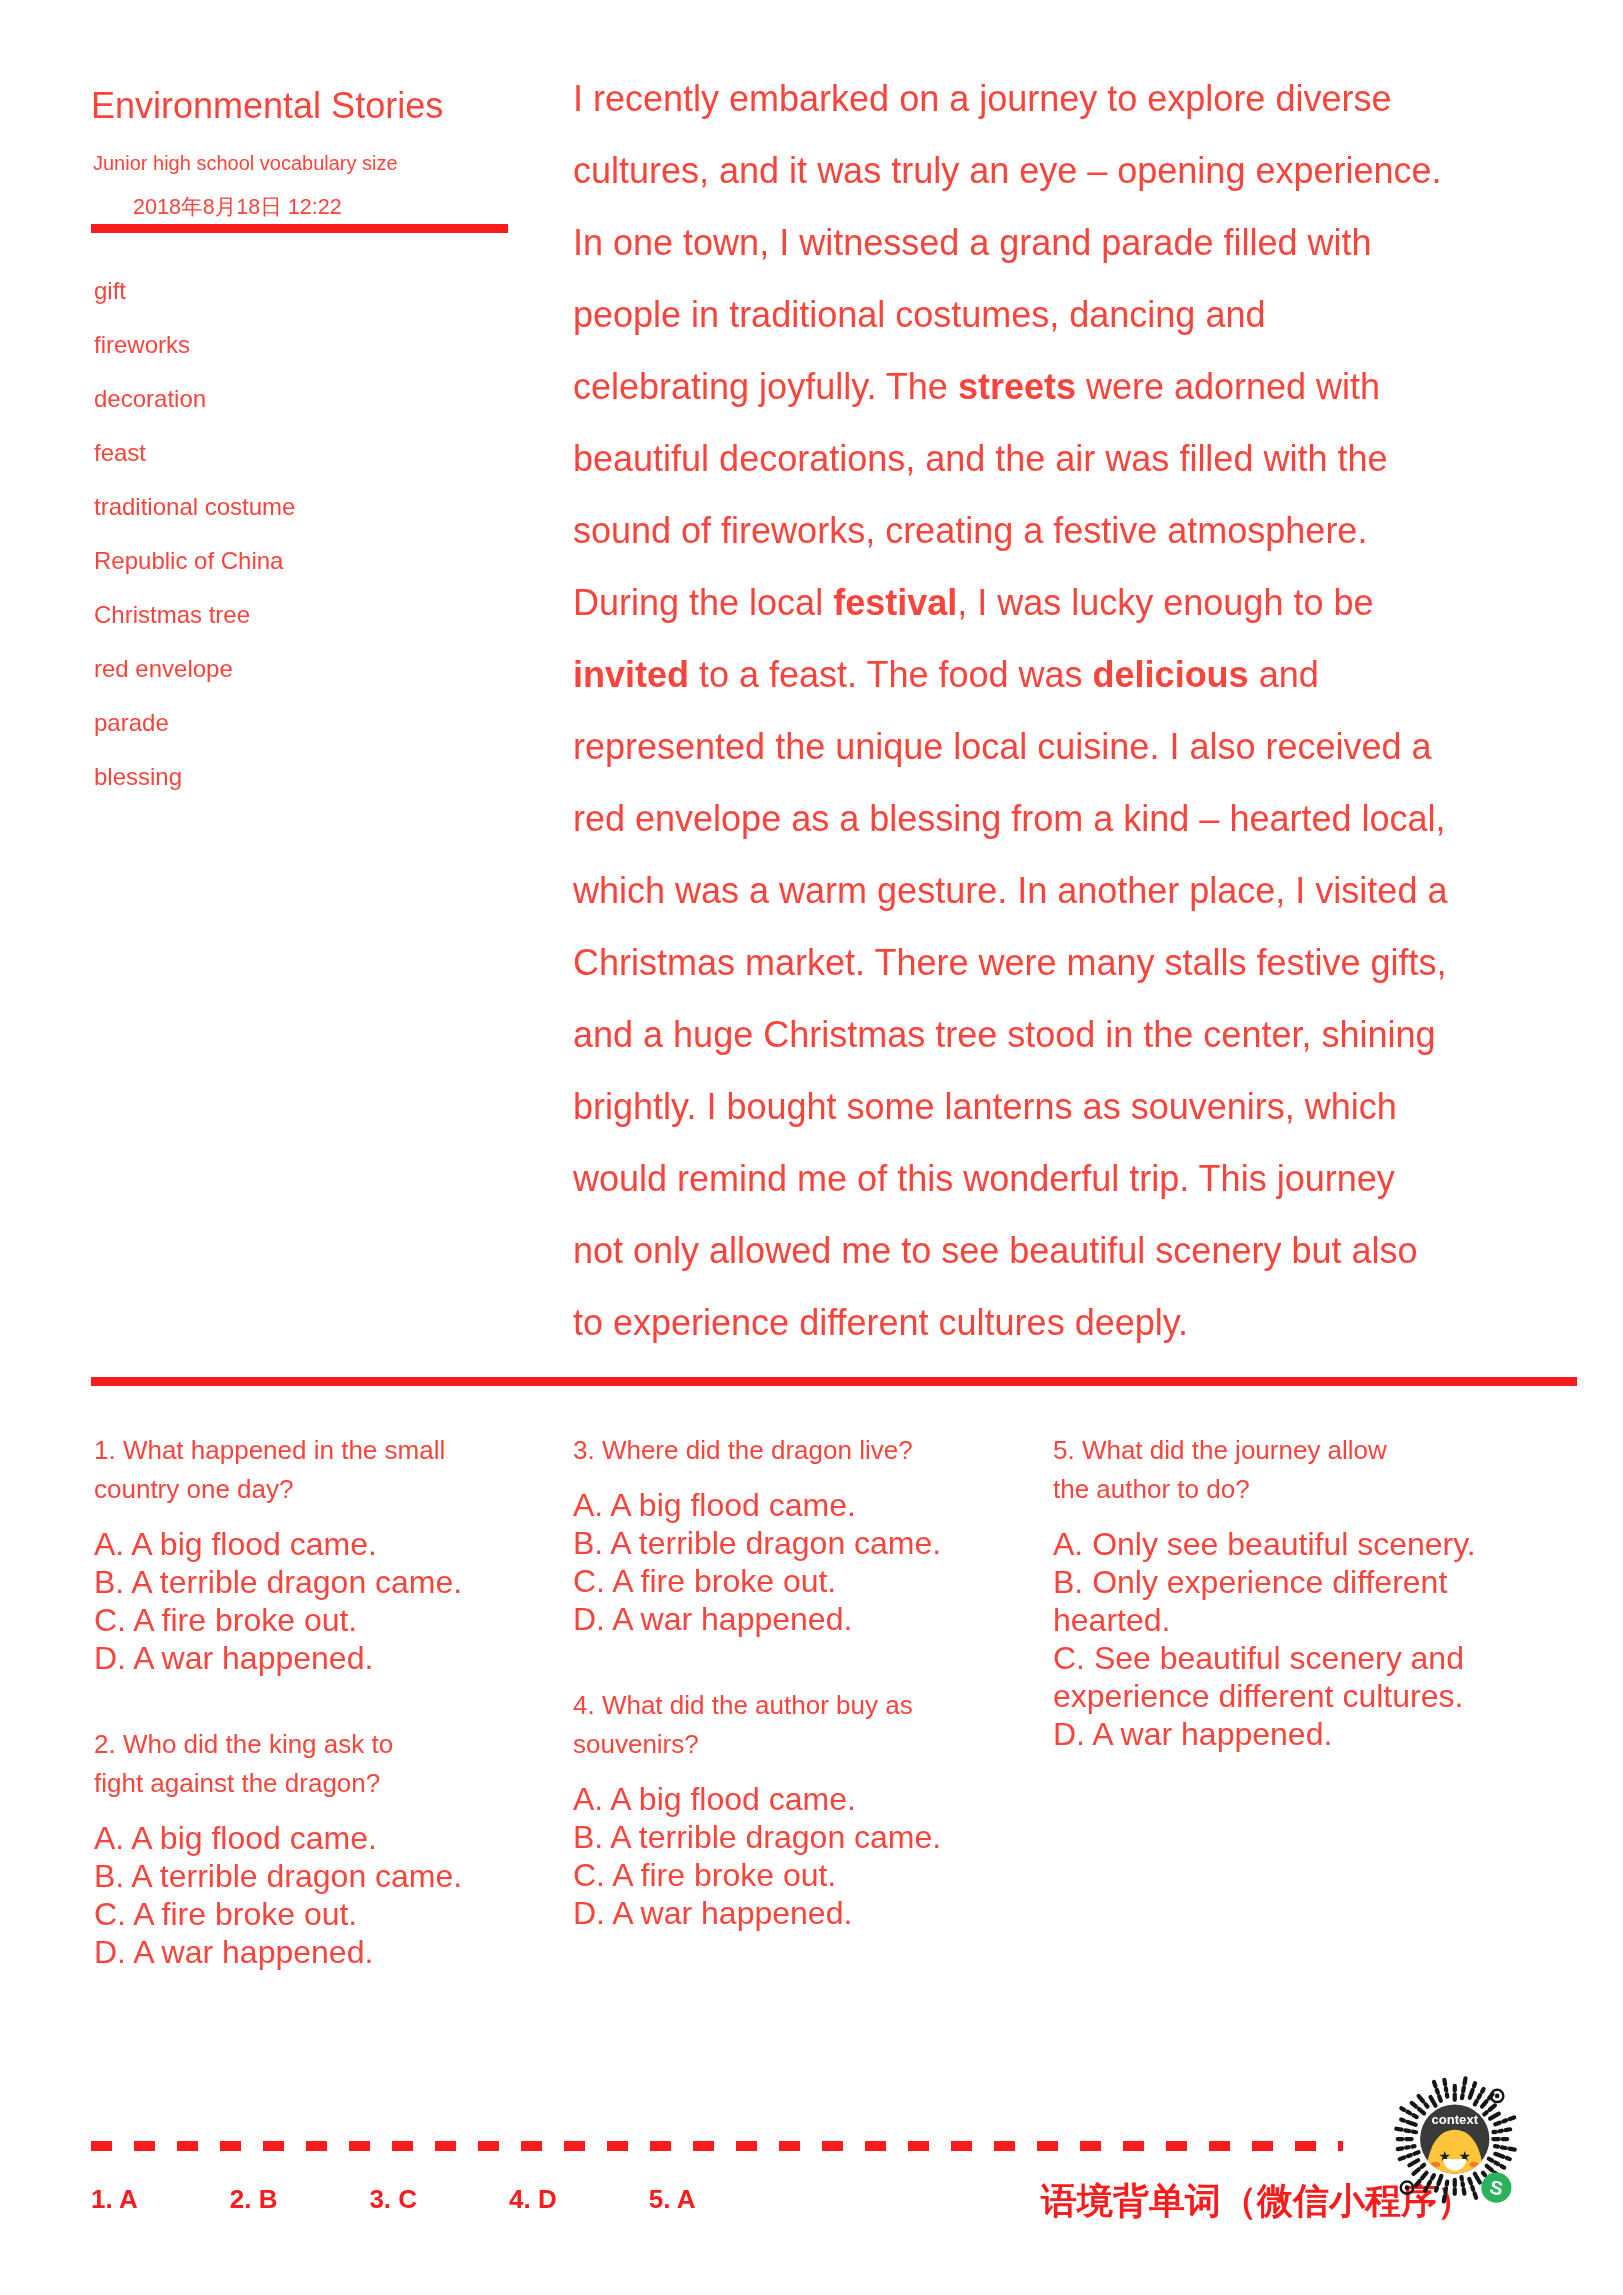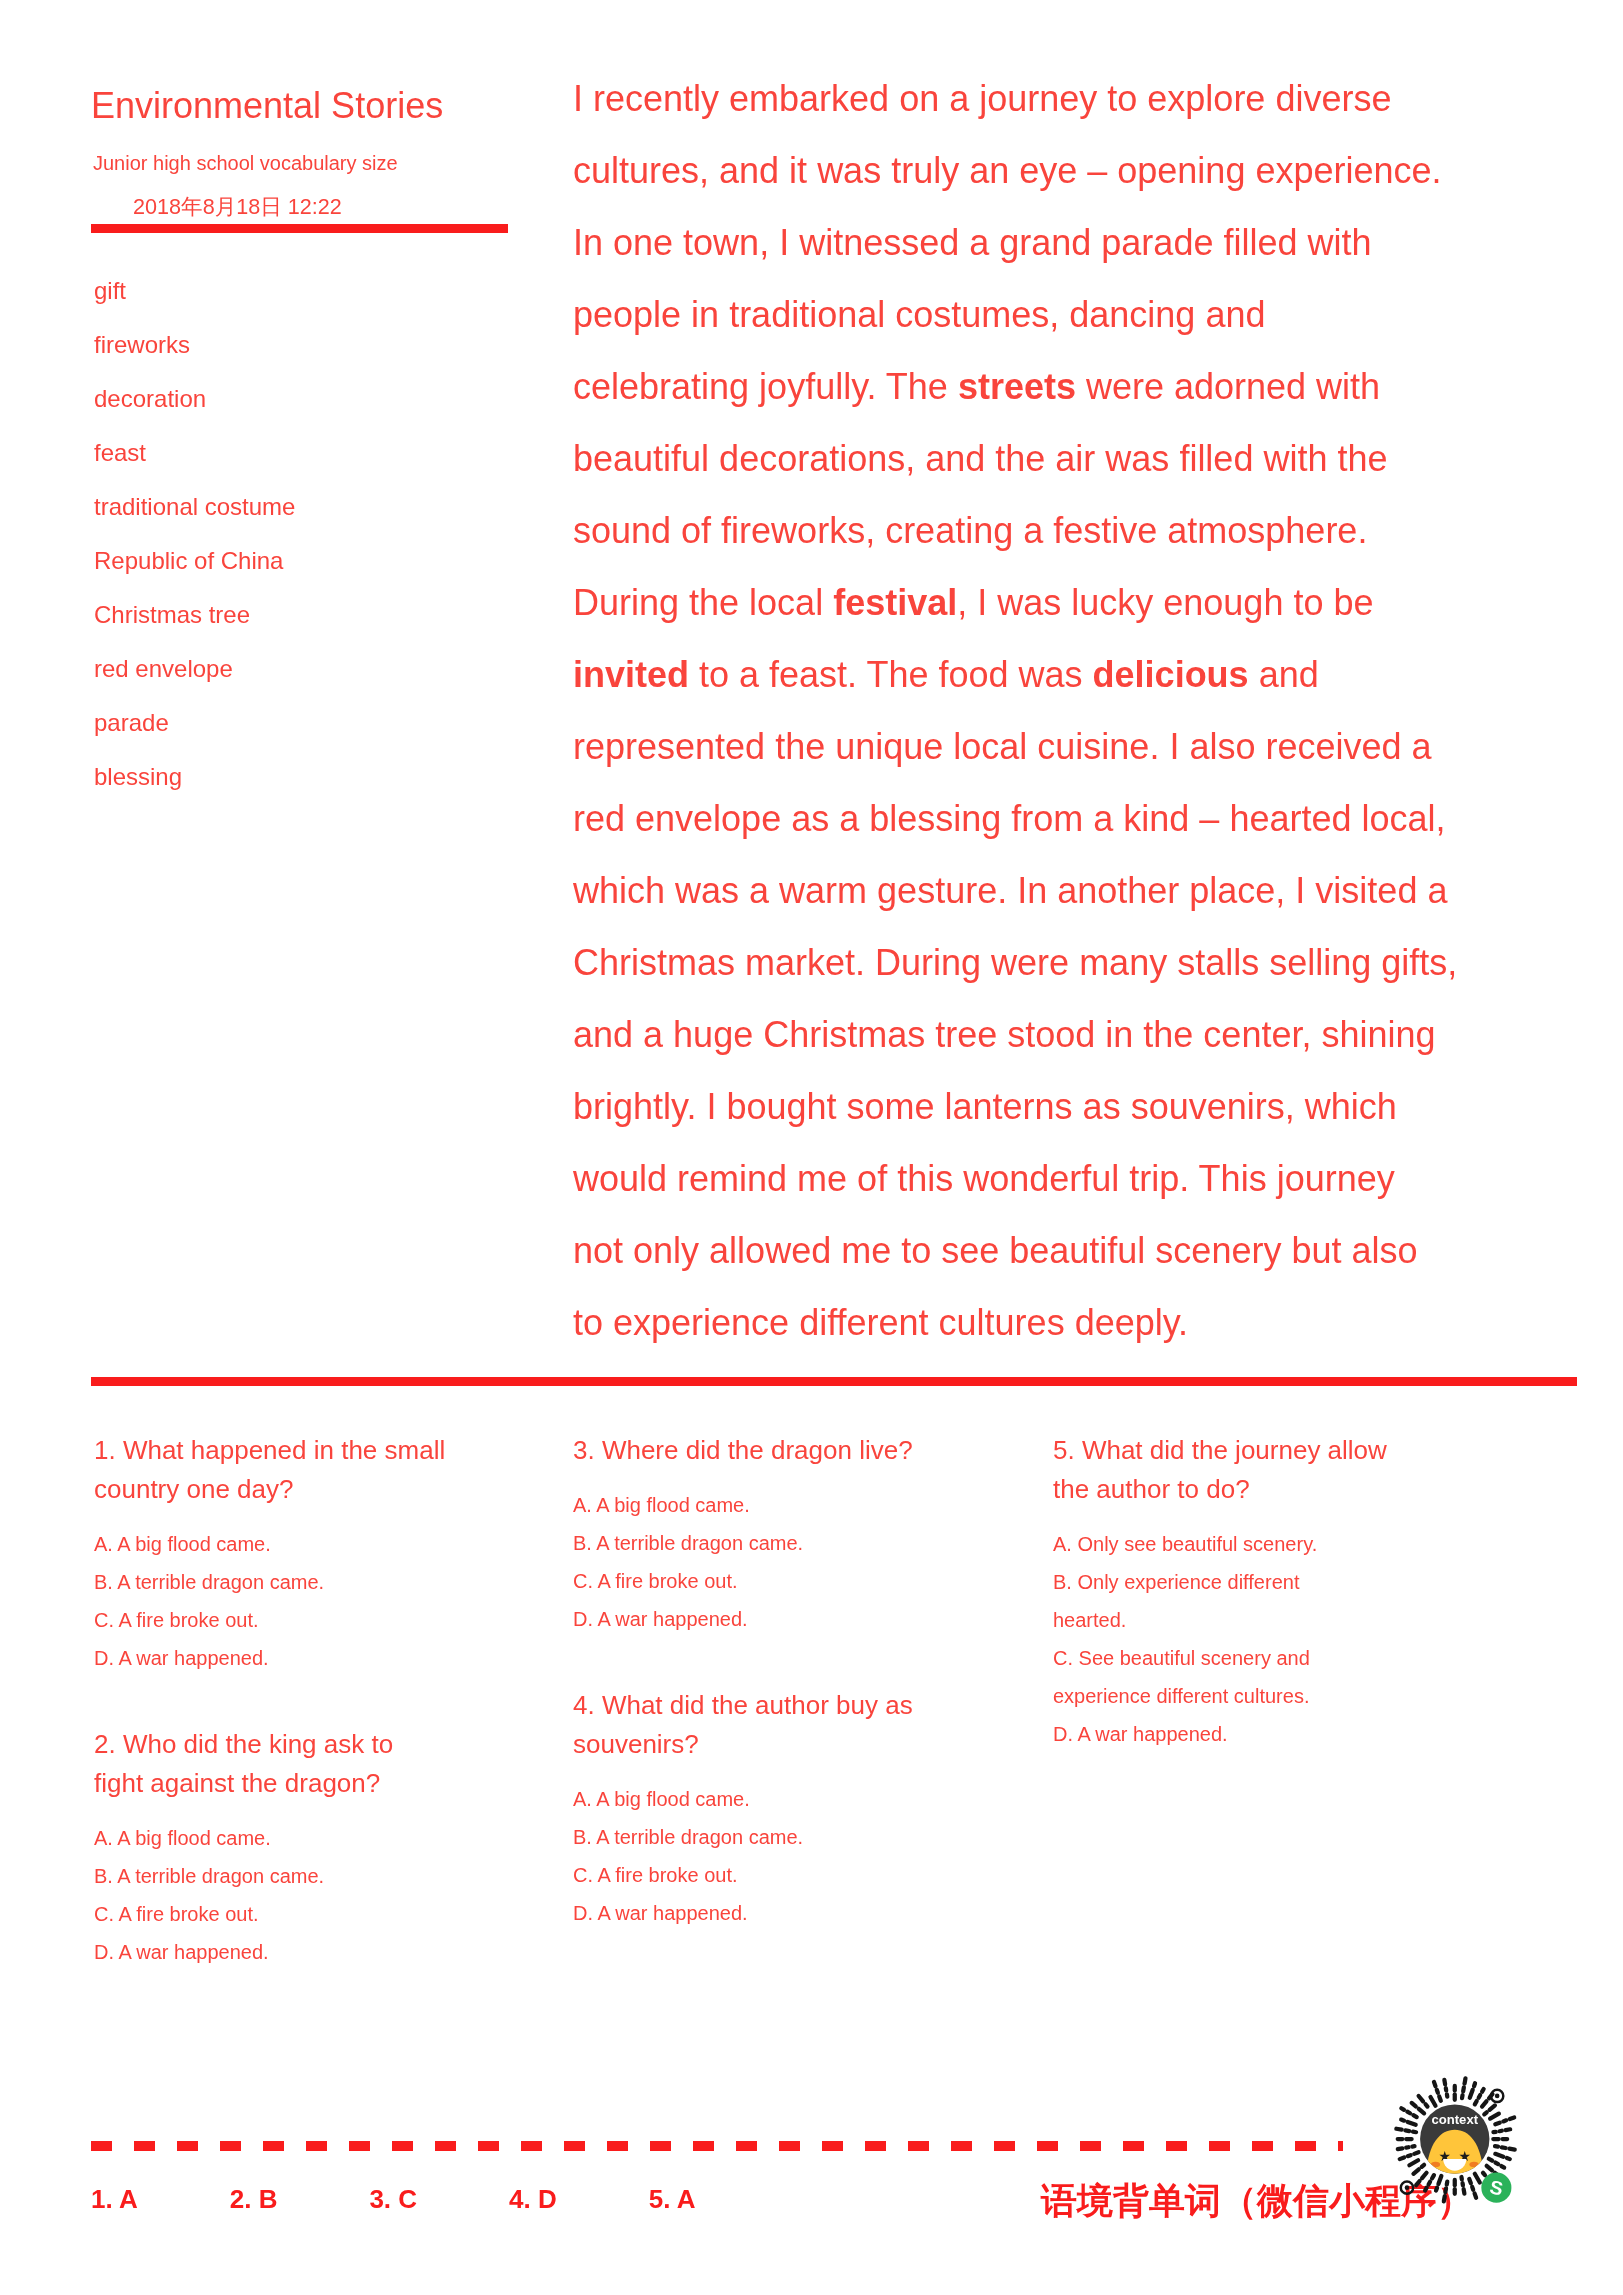--- a/index.html
+++ b/index.html
@@ -16,21 +16,21 @@
   .hr-top{left:91px;top:224px;width:417px;height:9.3px;background:var(--accent-red);}
   .vocab{left:94px;top:264px;color:var(--text-red);font-size:24px;}
   .vocab-item{line-height:54px;white-space:nowrap;}
   .passage{left:573px;top:63px;font-size:36px;color:var(--text-red);}
   .p-line{line-height:72px;white-space:nowrap;}
   .p-line .b{font-weight:700;}
   .hr-mid{left:91px;top:1377px;width:1486px;height:9.3px;background:var(--accent-red);}
   .qcol{top:1431px;width:417px;color:var(--text-red);}
   .qc1{left:94px;} .qc2{left:573px;} .qc3{left:1053px;}
   .qhead{font-size:26px;font-weight:400;line-height:39px;margin-bottom:16px;}
-  .opt div{font-size:20px;line-height:38px;white-space:nowrap;}
+  .opt div{font-size:32px;line-height:38px;white-space:nowrap;}
   .qblock.mt{margin-top:48px;}
   .dash-line{left:91px;top:2141px;width:1252px;height:10px;
     background:repeating-linear-gradient(90deg,var(--accent-red) 0 21px,transparent 21px 43px);}
   .answers{left:91px;top:2181px;display:flex;gap:92px;font-size:26px;font-weight:700;
     line-height:37px;color:var(--accent-red);}
   .footer-label{left:1041px;top:2180px;font-size:36px;font-weight:700;line-height:42px;
     color:var(--accent-red);white-space:nowrap;}
   .qr{left:1380px;top:2062px;}
 </style>
 </head>
@@ -62,21 +62,21 @@
       <div class="p-line"><span>In one town, I witnessed a grand parade filled with</span></div>
       <div class="p-line"><span>people in traditional costumes, dancing and</span></div>
       <div class="p-line"><span>celebrating joyfully. The </span><span class="b">streets</span><span> were adorned with</span></div>
       <div class="p-line"><span>beautiful decorations, and the air was filled with the</span></div>
       <div class="p-line"><span>sound of fireworks, creating a festive atmosphere.</span></div>
       <div class="p-line"><span>During the local </span><span class="b">festival</span><span>, I was lucky enough to be</span></div>
       <div class="p-line"><span class="b">invited</span><span> to a feast. The food was </span><span class="b">delicious</span><span> and</span></div>
       <div class="p-line"><span>represented the unique local cuisine. I also received a</span></div>
       <div class="p-line"><span>red envelope as a blessing from a kind – hearted local,</span></div>
       <div class="p-line"><span>which was a warm gesture. In another place, I visited a</span></div>
-      <div class="p-line"><span>Christmas market. During were many stalls selling gifts,</span></div>
+      <div class="p-line"><span>Christmas market. There were many stalls festive gifts,</span></div>
       <div class="p-line"><span>and a huge Christmas tree stood in the center, shining</span></div>
       <div class="p-line"><span>brightly. I bought some lanterns as souvenirs, which</span></div>
       <div class="p-line"><span>would remind me of this wonderful trip. This journey</span></div>
       <div class="p-line"><span>not only allowed me to see beautiful scenery but also</span></div>
       <div class="p-line"><span>to experience different cultures deeply.</span></div>
     </div>
 
   <div class="abs hr-mid"></div>
 
   <div class="abs qcol qc1">

